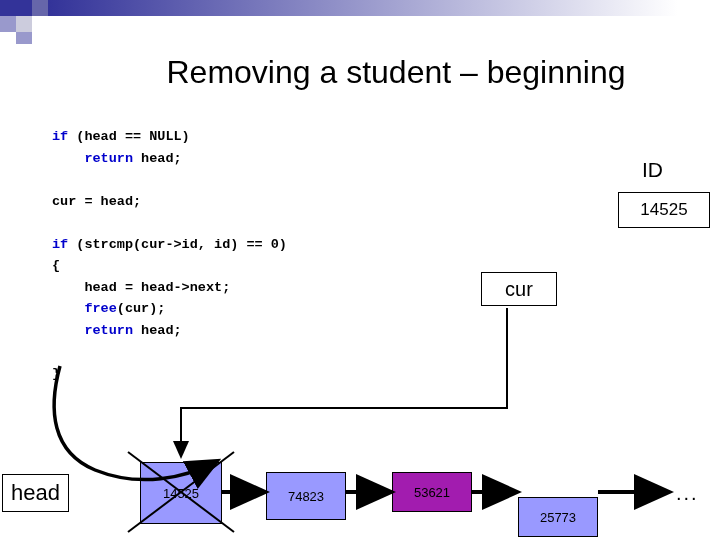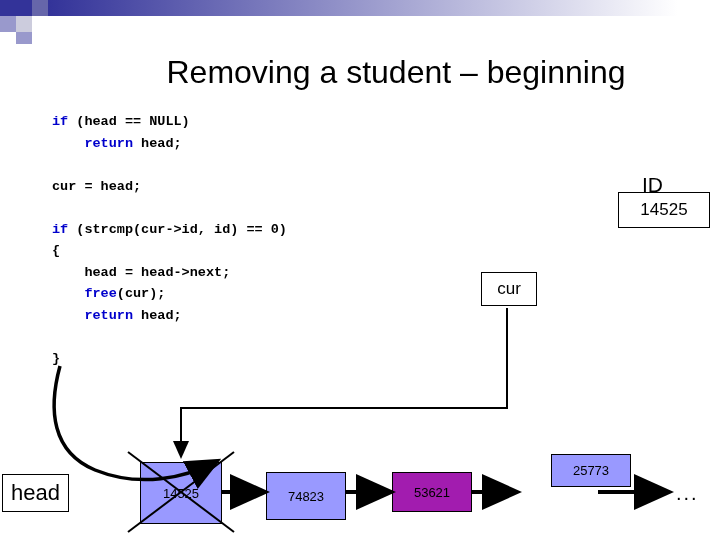--- a/index.html
+++ b/index.html
@@ -36,39 +36,38 @@
     color: #000000;
     font-family: "Liberation Sans", sans-serif;
     white-space: nowrap;
     padding-left: 36px;
   }
 
   
   #code {
     position: absolute;
     left: 52px;
-    top: 111px;
+    top: 126px;
     font-family: "Liberation Mono", monospace;
     font-size: 13.5px;
     line-height: 21.5px;
     font-weight: bold;
     color: #000000;
     white-space: pre;
   }
   .kw { color: #0000cc; }
   .pl { color: #000000; }
 
   
   #id-label {
     position: absolute;
     left: 642px;
     top: 158px;
     font-size: 21px;
     color: #000000;
-    margin-top: 15px;
   }
   .box-outline {
     position: absolute;
     border: 1px solid #000000;
     background: #ffffff;
     display: flex;
     align-items: center;
     justify-content: center;
     font-size: 17px;
     color: #000000;
@@ -76,23 +75,23 @@
   }
   #id-value {
     left: 618px;
     top: 192px;
     width: 92px;
     height: 36px;
   }
   #cur-box {
     left: 481px;
     top: 272px;
-    width: 56px;
+    width: 76px;
     height: 34px;
-    font-size: 17px;
+    font-size: 20px;
   }
   #head-box {
     left: 2px;
     top: 474px;
     width: 67px;
     height: 38px;
     font-size: 22px;
   }
 
   
@@ -104,21 +103,21 @@
     display: flex;
     align-items: center;
     justify-content: center;
     font-size: 13px;
     font-family: "Liberation Sans", sans-serif;
     color: #000000;
   }
   #node-0 { left: 140px; top: 462px; width: 82px; height: 62px; }
   #node-1 { left: 266px; top: 472px; width: 80px; height: 48px; }
   #node-2 { left: 392px; top: 472px; width: 80px; height: 40px; }
-  #node-3 { left: 518px; top: 454px; width: 80px; height: 33px; margin-left: 33px; }
+  #node-3 { left: 518px; top: 497px; width: 80px; height: 40px; }
 
   
   #ellipsis {
     position: absolute;
     left: 676px;
     top: 482px;
     font-size: 20px;
     color: #000000;
     letter-spacing: 2px;
   }

